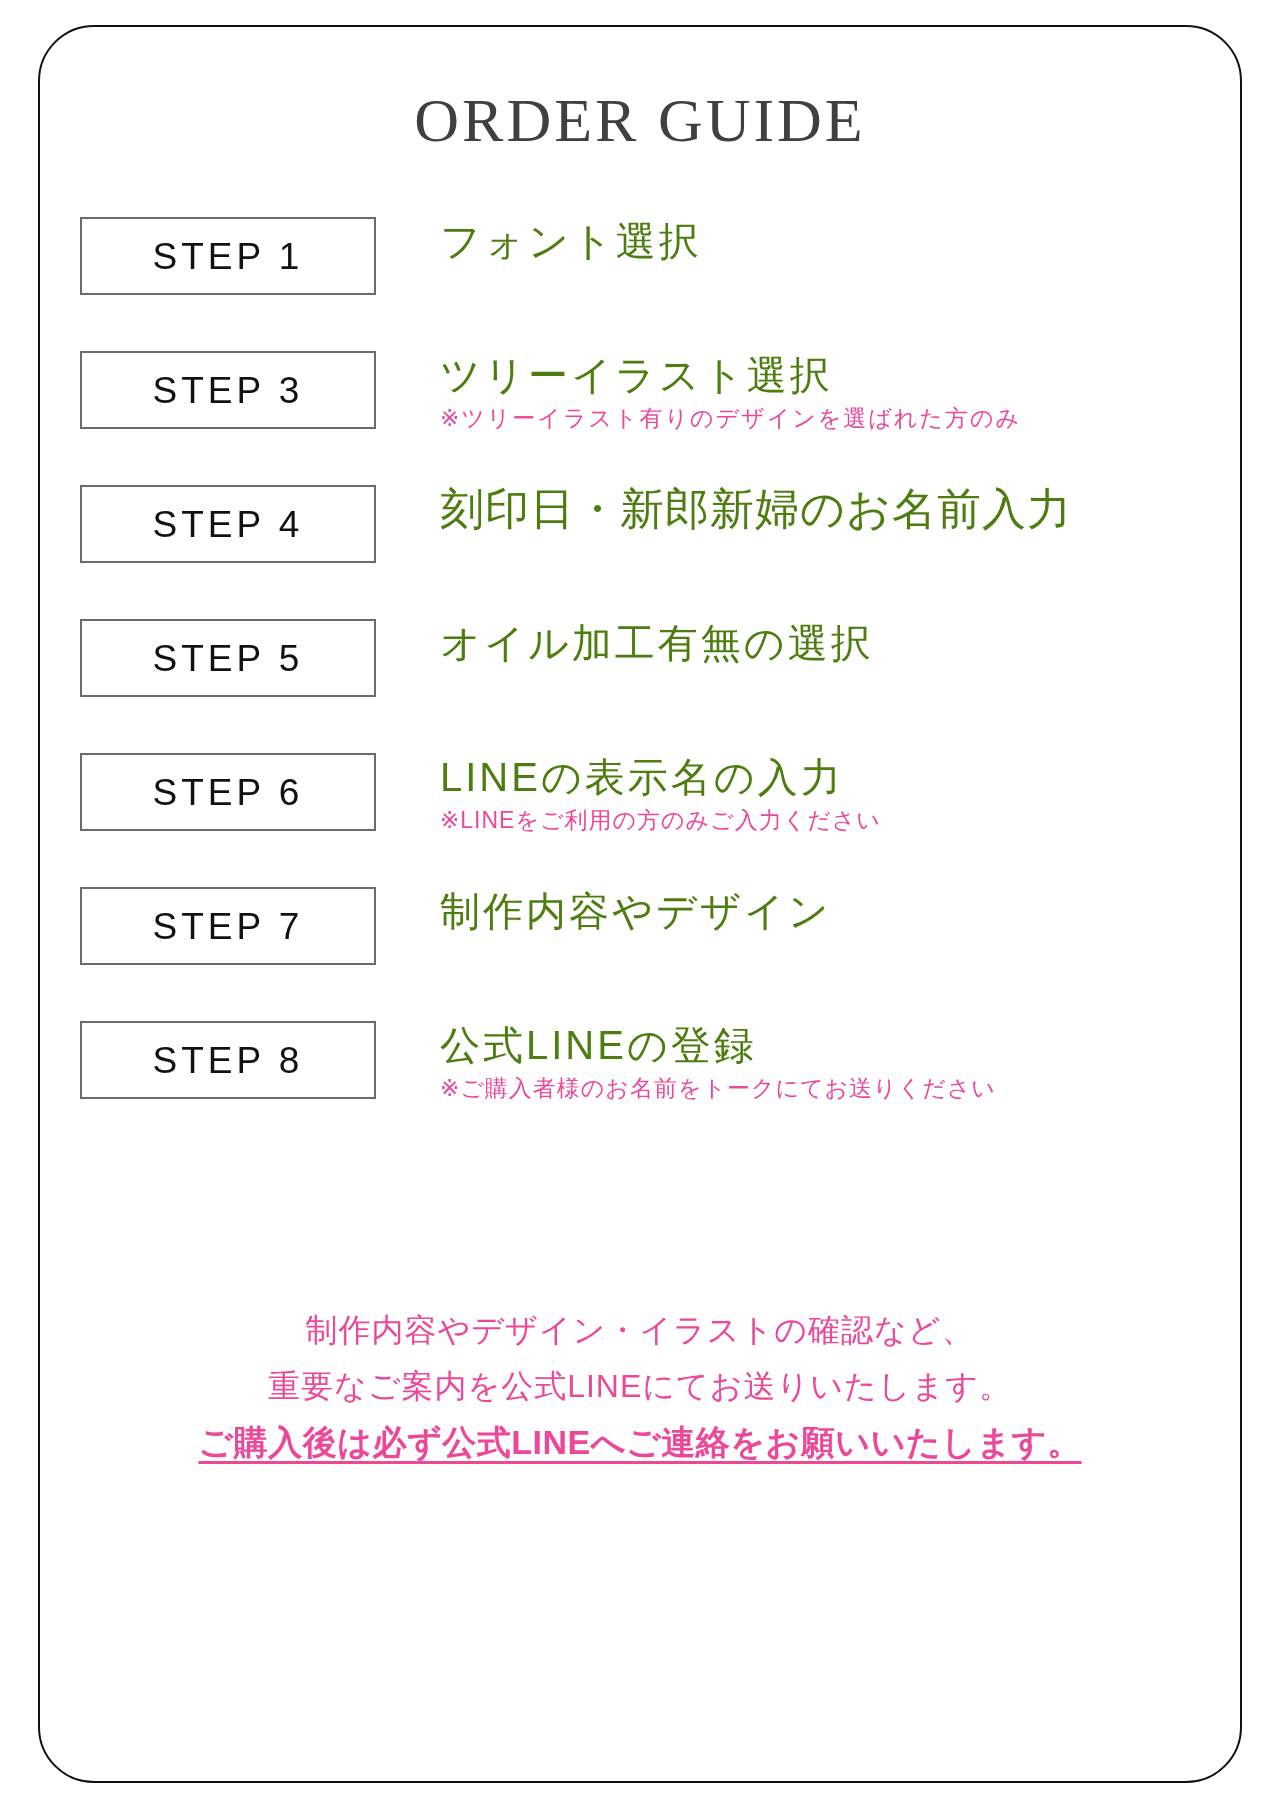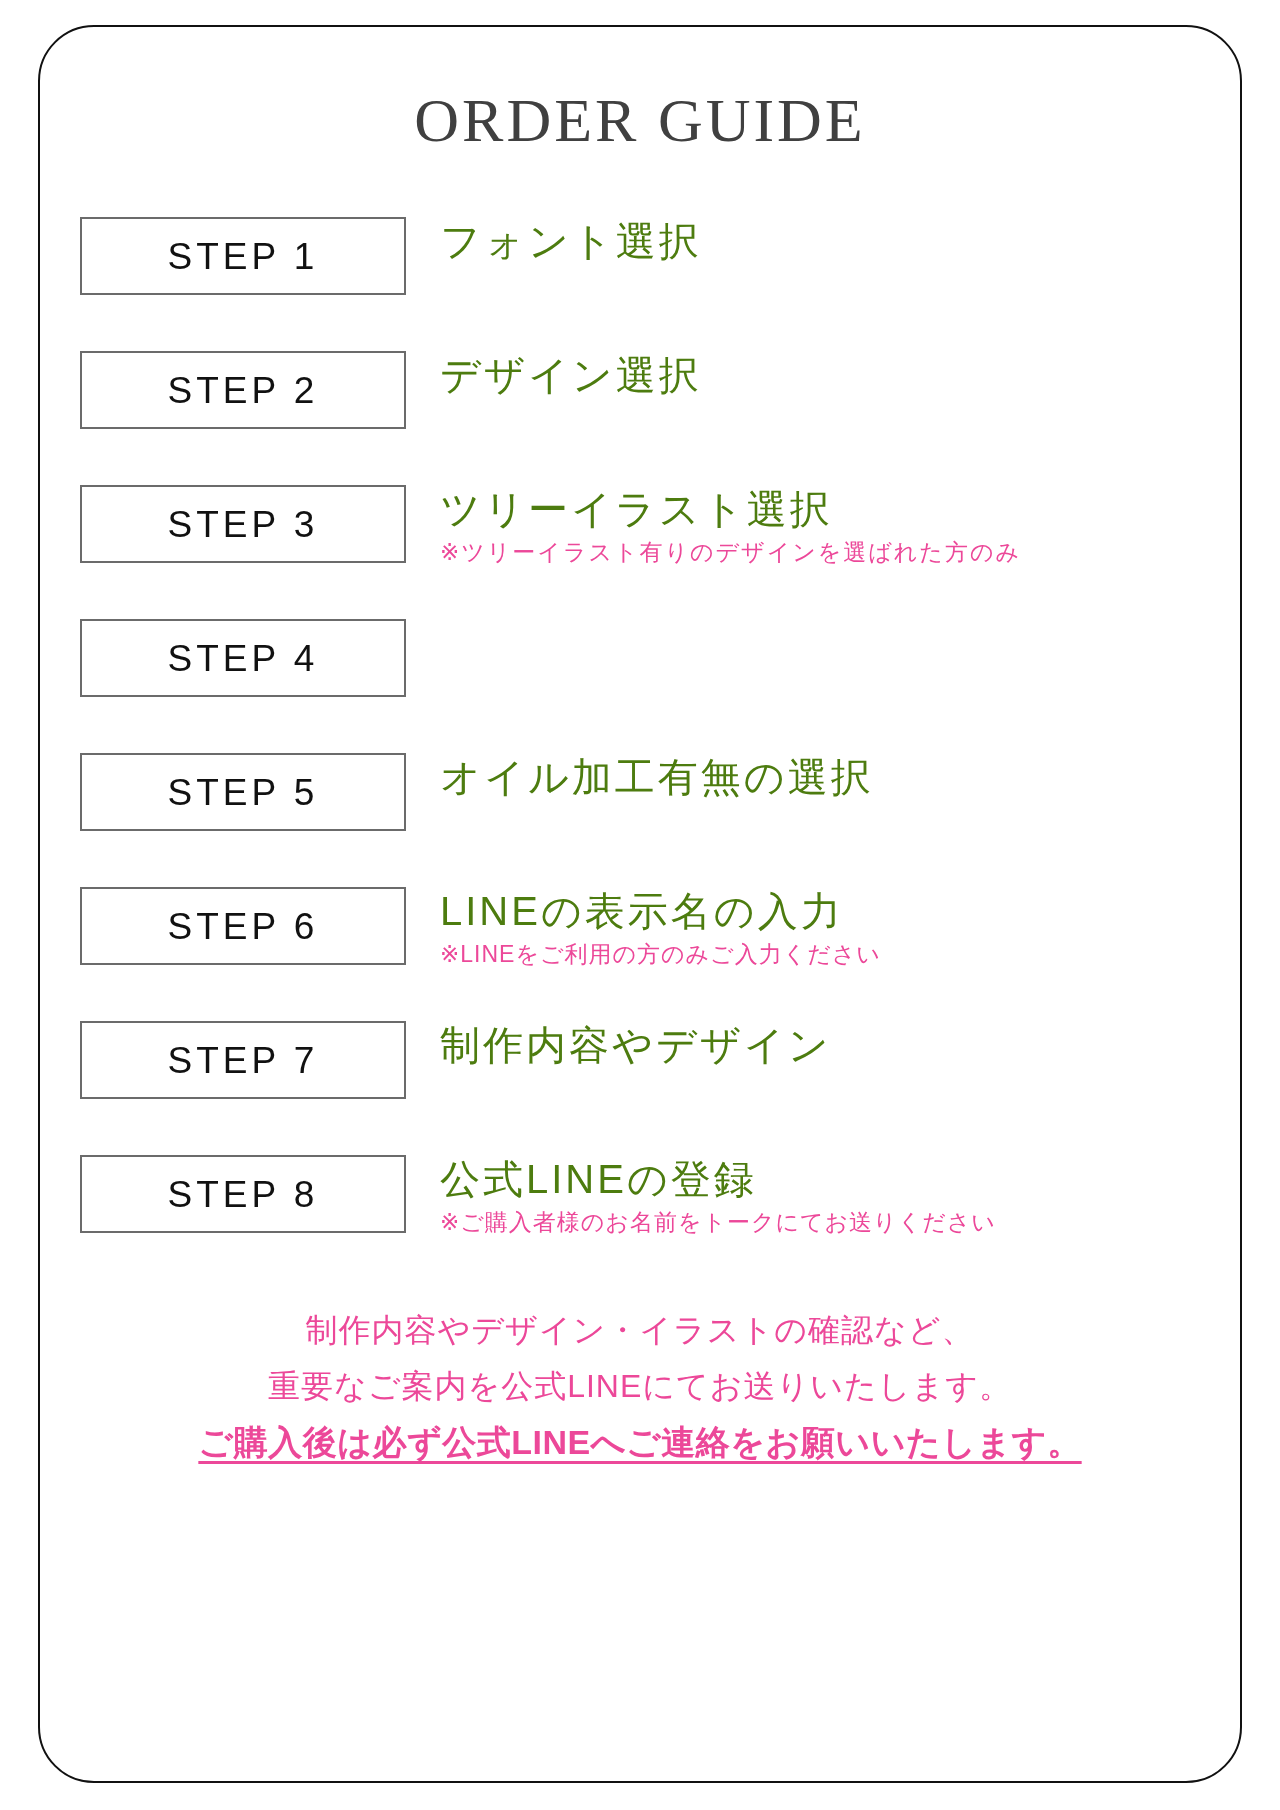--- a/index.html
+++ b/index.html
@@ -49,21 +49,21 @@
 
   .step-row {
     position: relative;
     height: 134px;
   }
 
   .step-box {
     position: absolute;
     left: 40px;
     top: 4px;
-    width: 326px;
+    width: 296px;
     height: 78px;
     box-sizing: border-box;
     border: 2px solid #6b6b6b;
     background: #ffffff;
     display: flex;
     align-items: center;
     justify-content: center;
   }
 
   .step-box-label {
@@ -141,42 +141,37 @@
 
     <div class="step-row">
       <div class="step-box">
         <span class="step-box-label">STEP 1</span>
       </div>
       <div class="step-text">
         <div class="step-title">フォント選択</div>
       </div>
     </div>
 
-    <div class="step-row">
-      <div class="step-box">
-        <span class="step-box-label">STEP 2</span>
-      </div>
-      <div class="step-text">
-        <div class="step-title">デザイン選択</div>
-      </div>
-    </div>
 
     <div class="step-row">
       <div class="step-box">
         <span class="step-box-label">STEP 3</span>
       </div>
       <div class="step-text">
         <div class="step-title">ツリーイラスト選択</div>
         <div class="step-note wide">※ツリーイラスト有りのデザインを選ばれた方のみ</div>
       </div>
     </div>
 
     <div class="step-row">
       <div class="step-box">
         <span class="step-box-label">STEP 4</span>
+      </div>
+      <div class="step-text">
+        <div class="step-title big">刻印日・新郎新婦のお名前入力</div>
       </div>
     </div>
 
     <div class="step-row">
       <div class="step-box">
         <span class="step-box-label">STEP 5</span>
       </div>
       <div class="step-text">
         <div class="step-title">オイル加工有無の選択</div>
       </div>

